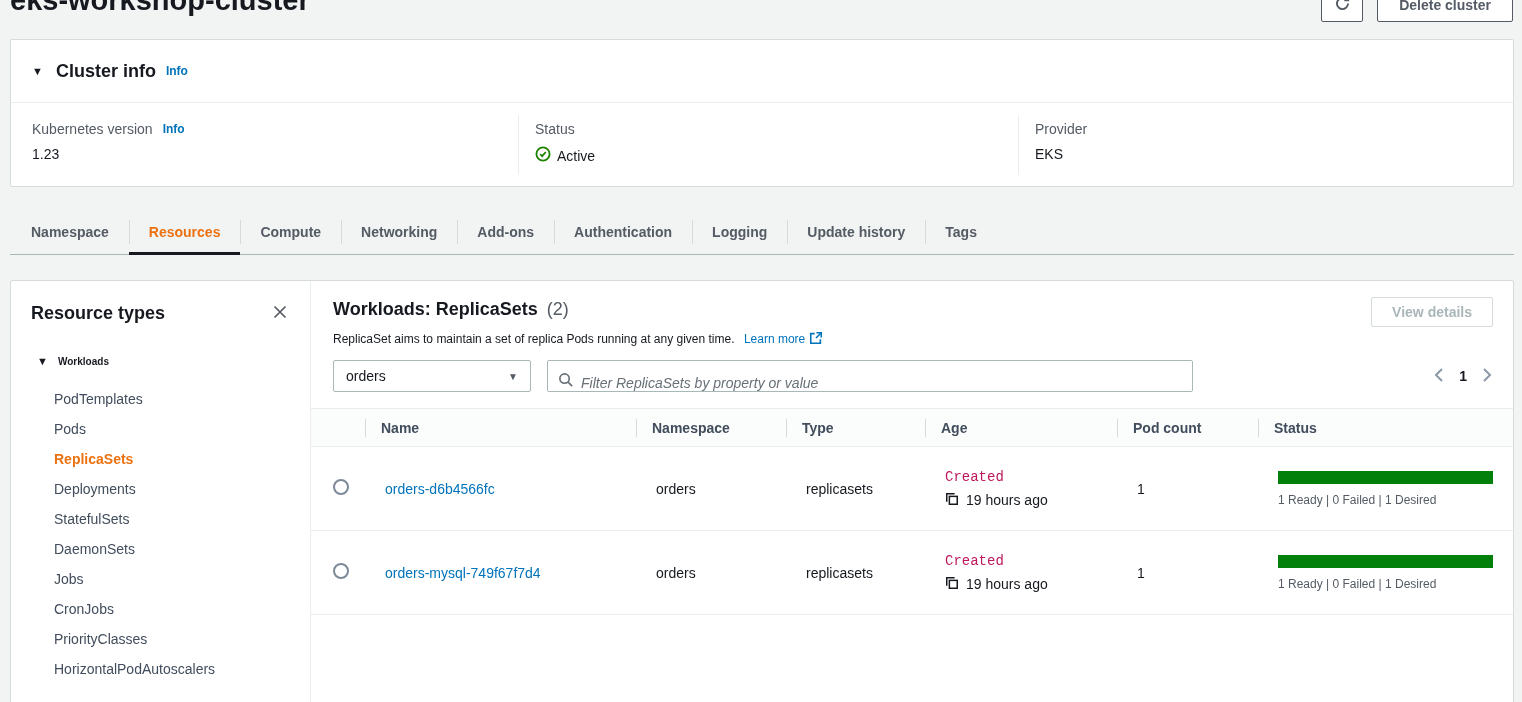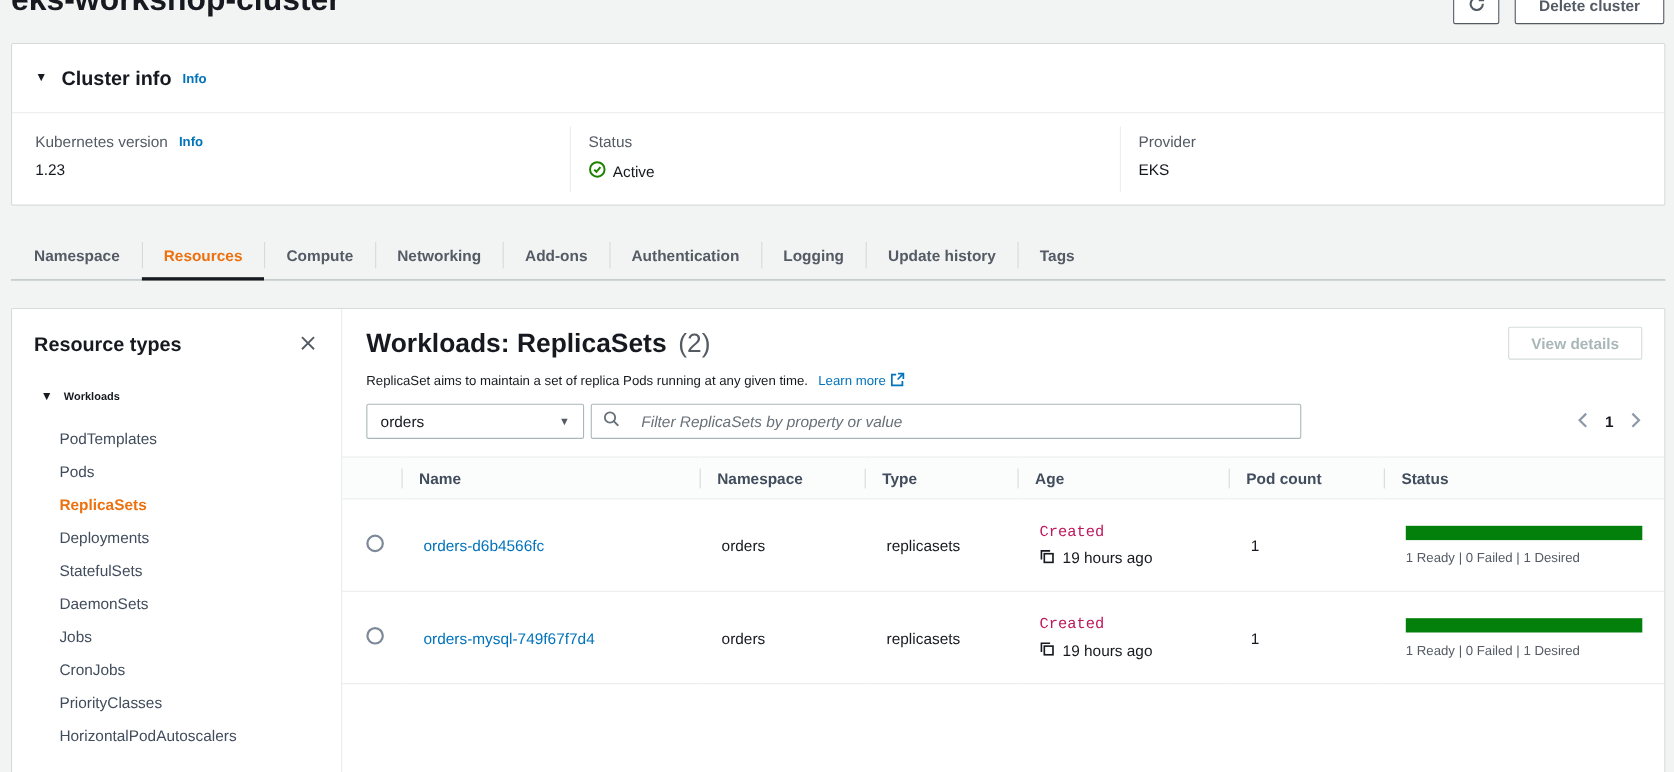--- a/index.html
+++ b/index.html
@@ -49,35 +49,35 @@
   .close-btn { background:none; border:none; cursor:pointer; width:20px; height:20px; display:flex; align-items:center; justify-content:center; }
   .sb-group { display:flex; align-items:center; margin-top:31px; padding-left:6px; cursor:pointer; }
   .sb-group .caret { width:12px; }
   .sb-group .g-label { font-size:10px; font-weight:700; color:#16191f; margin-left:9px; }
   .sb-items { list-style:none; margin-top:17px; }
   .sb-items li { font-size:14px; color:#414d5c; padding:7px 0 7px 23px; cursor:pointer; }
   .sb-items li.active { color:#ec7211; font-weight:700; }
 
   .main { flex:1; position:relative; min-width:0; }
   .main-head { padding:18px 20px 0 22px; position:relative; }
-  .main-title { font-size:24px; font-weight:700; color:#16191f; }
+  .main-title { font-size:18px; font-weight:700; color:#16191f; }
   .main-title .count { font-weight:400; color:#545b64; margin-left:4px; }
   .view-details { position:absolute; right:20px; top:16px; background:#fff; border:1px solid #d5dbdb; border-radius:2px;
                   height:30px; padding:0 20px; font-family:"Liberation Sans",sans-serif; font-size:14px; font-weight:700; color:#aab7b8; }
   .description { margin-top:11px; font-size:12px; color:#16191f; }
   .learn-more { color:#0073bb; text-decoration:none; margin-left:6px; }
   .ext-icon { vertical-align:-2px; margin-left:4px; }
 
   .filter-row { margin-top:12px; display:flex; align-items:center; }
   .dropdown { width:198px; height:32px; border:1px solid #aab7b8; border-radius:2px; background:#fff;
               display:flex; align-items:center; justify-content:space-between; padding:0 12px;
               font-family:"Liberation Sans",sans-serif; font-size:14px; color:#16191f; cursor:pointer; }
   .dropdown .dd-caret { font-size:10px; color:#545b64; }
   .searchbox { width:646px; height:32px; border:1px solid #aab7b8; border-radius:2px; background:#fff;
-               margin-left:6px; display:flex; align-items:center; padding:0 10px;gap:12px; }
+               margin-left:16px; display:flex; align-items:flex-end; padding:0 10px; }
   .searchbox input { border:none; outline:none; flex:1; margin-left:8px; font-family:"Liberation Sans",sans-serif;
                      font-size:14px; font-style:italic; color:#16191f; }
   .searchbox input::placeholder { color:#687078; font-style:italic; }
   .pagination { margin-left:auto; display:flex; align-items:center; gap:14px; }
   .pg-btn { background:none; border:none; cursor:pointer; display:flex; align-items:center; }
   .pg-num { font-size:14px; font-weight:700; color:#16191f; background:none; border:none; }
 
   
   table { width:100%; border-collapse:collapse; table-layout:fixed; margin-top:16px; }
   thead tr { border-top:1px solid #eaeded; border-bottom:1px solid #eaeded; background:#fbfcfc; }

